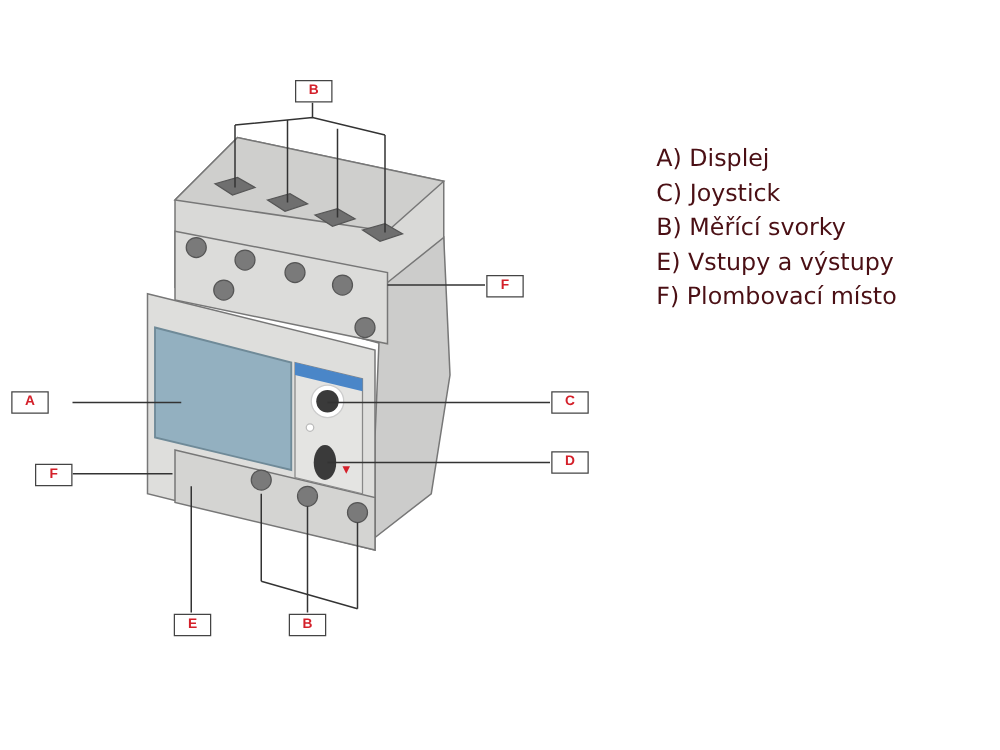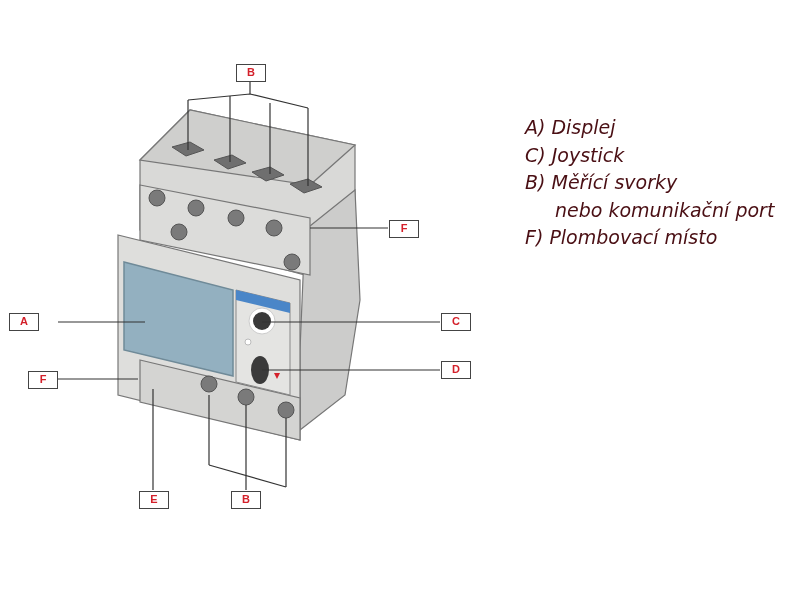--- a/index.html
+++ b/index.html
@@ -1,21 +1,21 @@
 <!DOCTYPE html>
 <html><head>
 <meta charset="utf-8">
 <style>
   html,body{margin:0;padding:0;background:#fff;}
   body{width:800px;height:600px;position:relative;overflow:hidden;font-family:"DejaVu Sans",sans-serif;}
   #diagram{position:absolute;left:0;top:0;width:800px;height:600px;}
   .callout{position:absolute;width:30px;height:18px;border:1.5px solid #444;background:#fff;box-sizing:border-box;
     color:#d4202a;font:bold 11px "Liberation Sans",sans-serif;text-align:center;line-height:15px;}
   #legend{position:absolute;left:525px;top:114px;color:#4a0f14;font-family:"DejaVu Sans",sans-serif;font-size:19px;line-height:27.5px;}
-  #legend div{white-space:nowrap;font-style:italic;}
+  #legend div{white-space:nowrap;}
   #legend .indent{padding-left:30px;}
 </style>
 </head>
 <body>
 
 <svg id="diagram" viewBox="0 0 800 600" xmlns="http://www.w3.org/2000/svg">
 
   <g stroke="#777" stroke-width="1.2">
 
     <polygon points="140,160 190,110 355,145 355,235 305,275 140,230" fill="#d9d9d7"></polygon>
@@ -85,15 +85,15 @@
 <div class="callout" style="left:441px;top:313px;">C</div>
 <div class="callout" style="left:28px;top:371px;">F</div>
 <div class="callout" style="left:441px;top:361px;">D</div>
 <div class="callout" style="left:139px;top:491px;">E</div>
 <div class="callout" style="left:231px;top:491px;">B</div>
 
 <div id="legend">
   <div>A) Displej</div>
   <div>C) Joystick</div>
   <div>B) Měřící svorky</div>
-  <div class="indent">nebo komunikační port</div>
+  <div>E) Vstupy a výstupy</div>
   <div>F) Plombovací místo</div>
 </div>
 
 </body></html>

